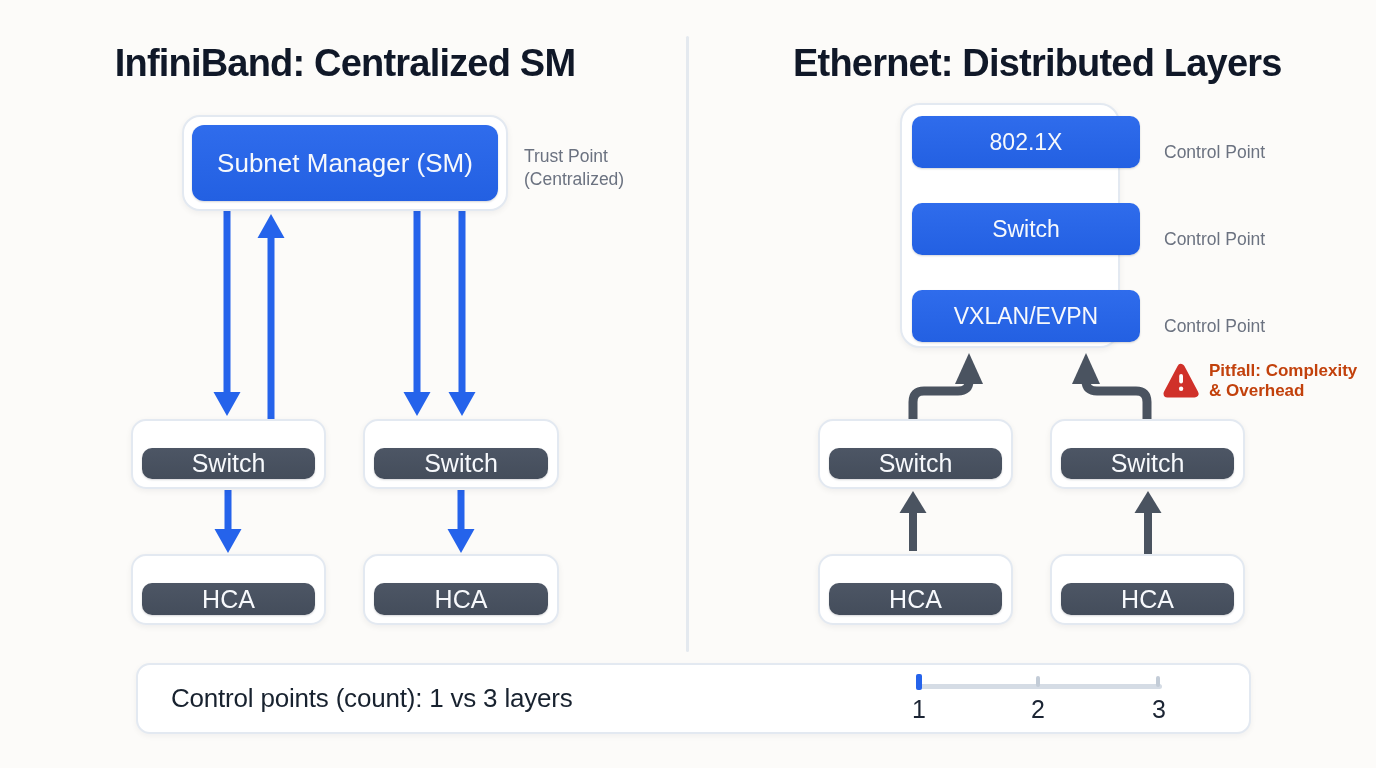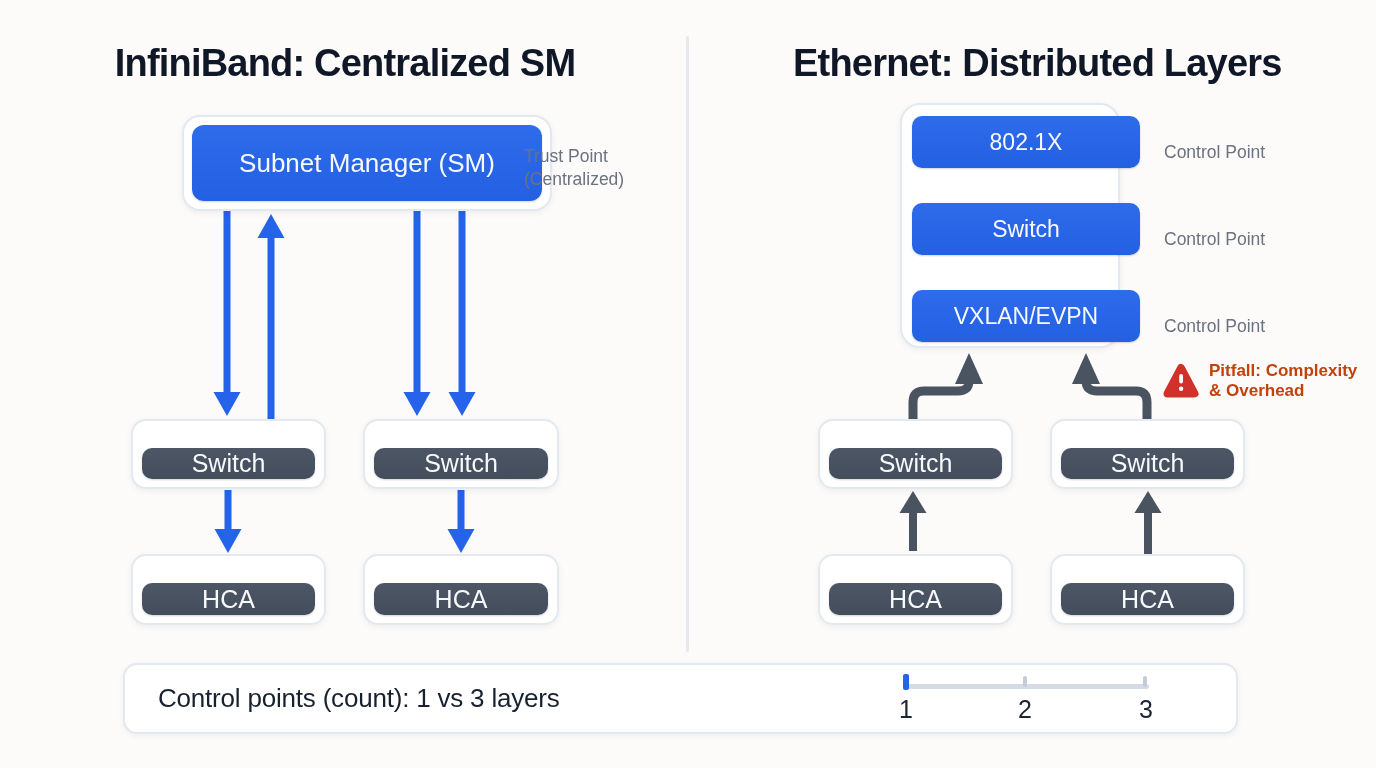--- a/index.html
+++ b/index.html
@@ -33,21 +33,21 @@
     display:flex;align-items:center;justify-content:center;color:#f7f9fc;font-size:23px;
     background:linear-gradient(180deg,#2f6cec,#2360e2);box-shadow:0 1px 2px rgba(16,24,40,.18);
   }
   .note{position:absolute;color:#6b7280;font-size:17.5px;line-height:1.3;white-space:pre-line;}
   .pitfall-text{
     position:absolute;left:1209px;top:361px;width:160px;
     color:#c2410c;font-size:17px;font-weight:700;line-height:1.15;white-space:pre-line;
   }
   .arrow-layer{position:absolute;left:0;top:0;pointer-events:none;}
   .footer-bar{
-    position:absolute;left:123px;top:663px;width:1115px;height:71px;
+    position:absolute;left:136px;top:663px;width:1115px;height:71px;
     background:#ffffff;border:2px solid #e3e9f1;border-radius:14px;
     box-shadow:0 2px 6px rgba(16,24,40,.05);box-sizing:border-box;
   }
   .footer-caption{
     position:absolute;left:33px;top:0;height:67px;display:flex;align-items:center;
     font-size:26px;color:#18222f;letter-spacing:-0.2px;white-space:nowrap;
   }
   .scale-track{position:absolute;left:778px;top:19px;width:246px;height:5px;background:#d5dce5;border-radius:3px;}
   .scale-tick{position:absolute;border-radius:2px;}
   .scale-tick.sel{left:778px;top:9px;width:6px;height:16px;background:#2563eb;}
@@ -121,21 +121,21 @@
         <polygon points="1148,491 1134.5,513 1161.5,513"></polygon>
     </g>
 
     <g>
       <polygon points="1181,368 1194.5,393.5 1167.5,393.5" fill="#d0312a" stroke="#d0312a" stroke-width="8" stroke-linejoin="round"></polygon>
       <rect x="1179.2" y="374" width="3.8" height="9.5" rx="1.9" fill="#ffffff"></rect>
       <circle cx="1181.1" cy="388.7" r="2.2" fill="#ffffff"></circle>
     </g>
   </svg>
 
-  <div class="container sm" style="left:182px;top:115px;width:370px;height:96px;">
+  <div class="container sm" style="left:182px;top:115px;width:326px;height:96px;">
     <div class="innerbox blue sm-label" style="inset:8px;border-radius:12px;">Subnet Manager (SM)</div>
   </div>
   <div class="note" style="left:524px;top:145px;">Trust Point
 (Centralized)</div>
 
   <div class="container" style="left:131px;top:419px;width:195px;height:70px;">
     <div class="innerbox dark node-label" style="inset:8px 9px;">Switch</div>
   </div>
   <div class="container" style="left:363px;top:419px;width:196px;height:70px;">
     <div class="innerbox dark node-label" style="inset:8px 9px;">Switch</div>

